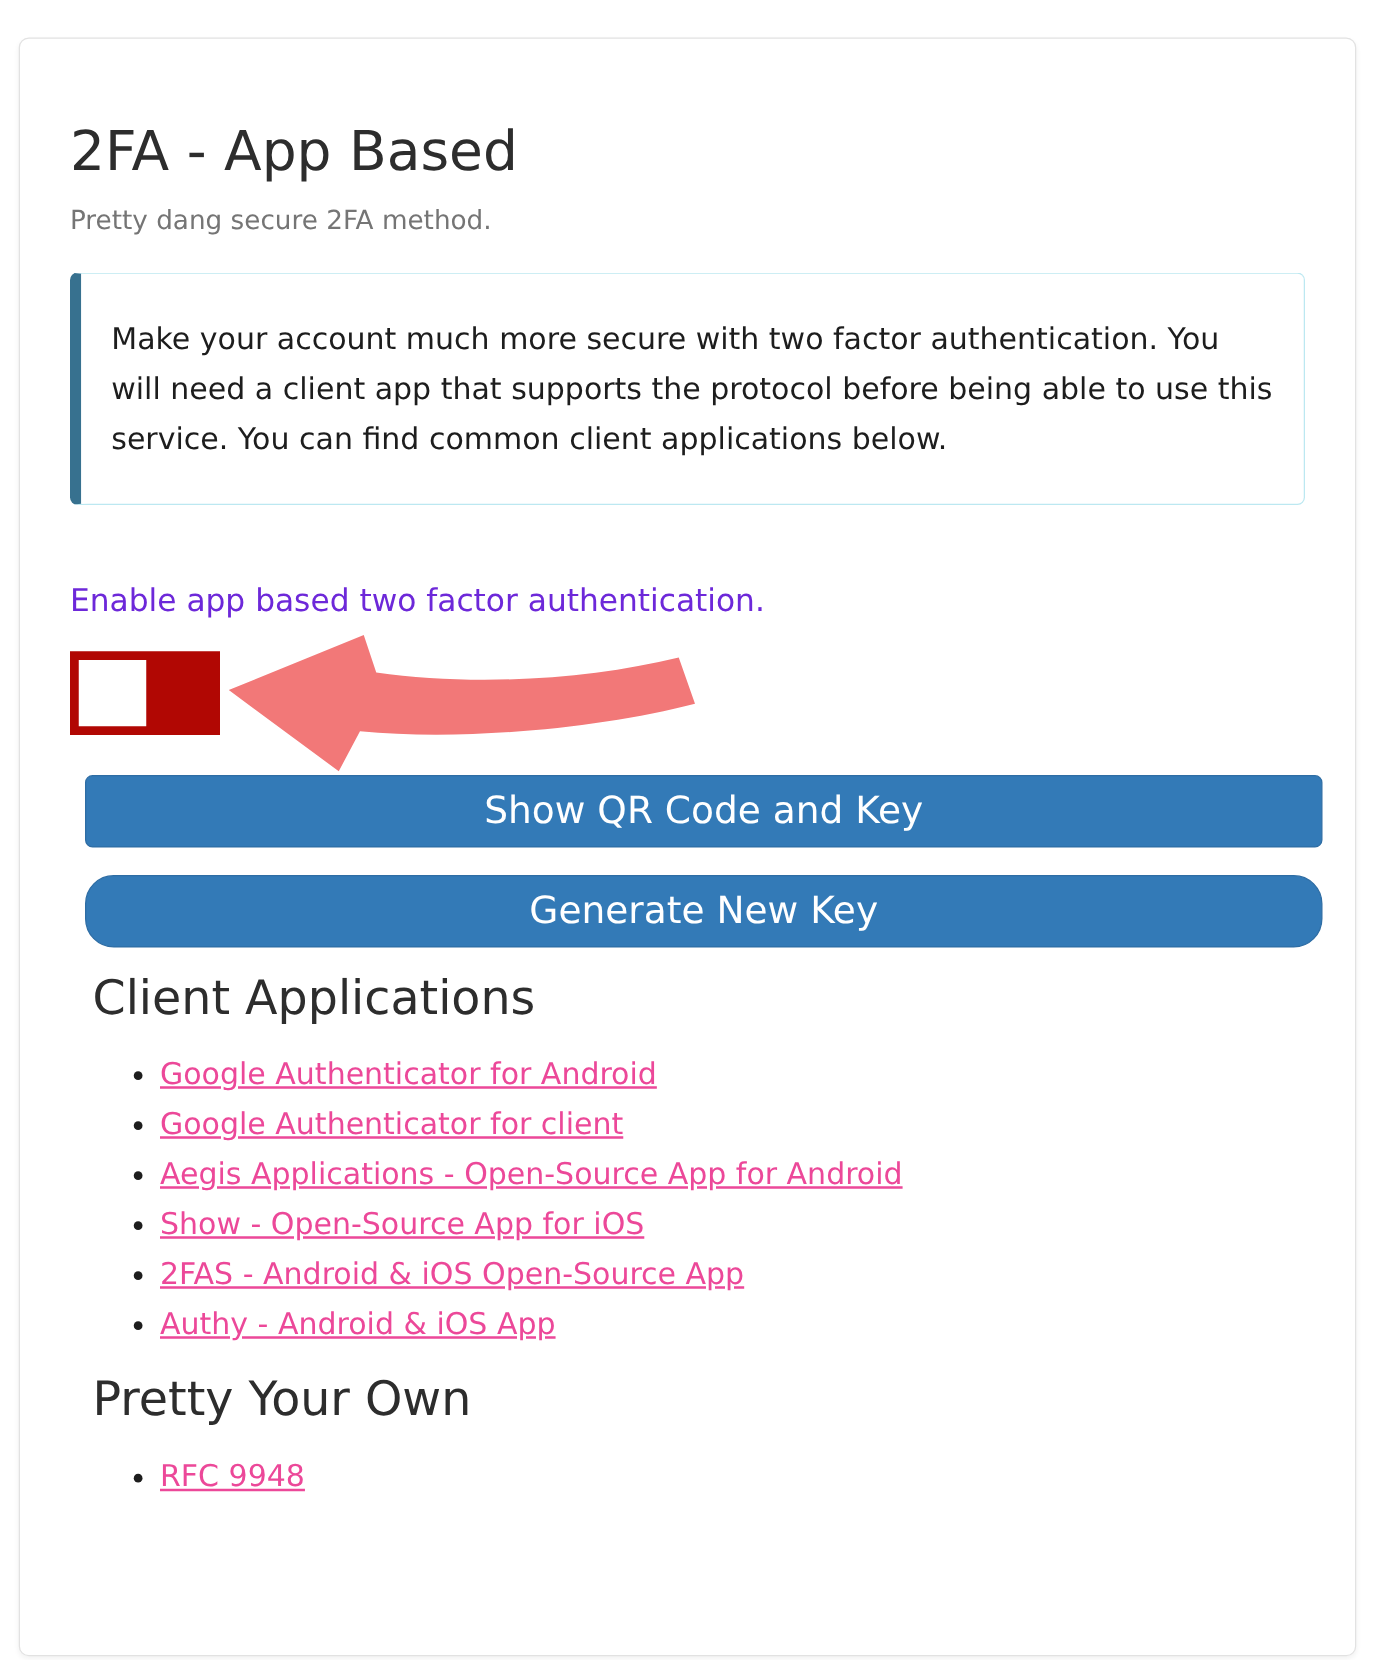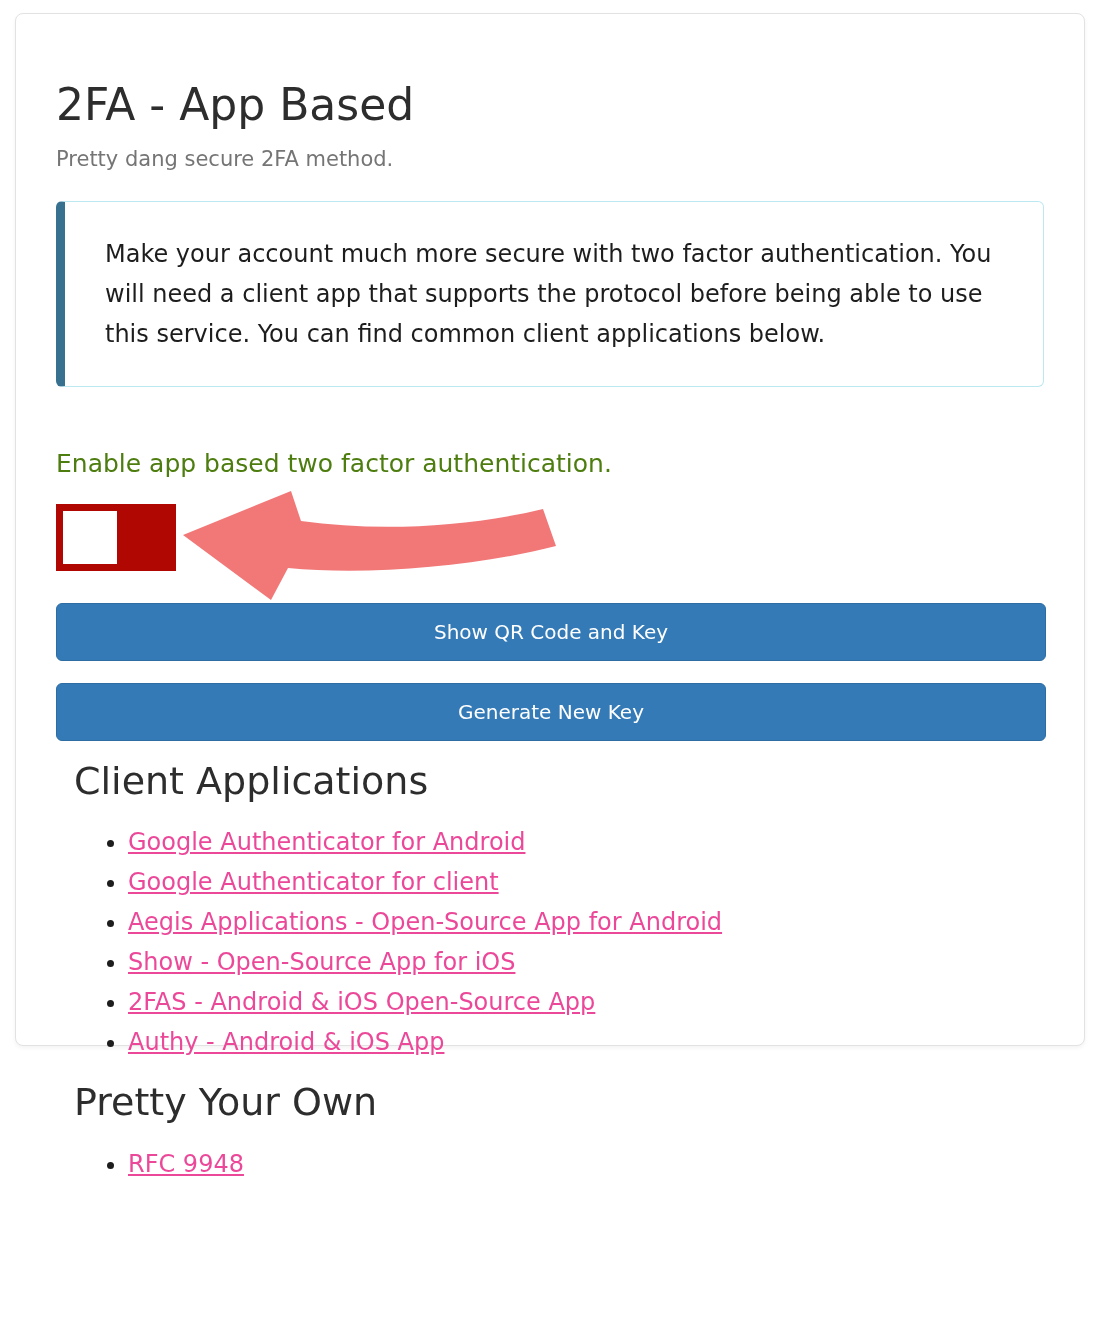--- a/index.html
+++ b/index.html
@@ -20,23 +20,23 @@
   }
   .viewport {
     width: 1100px;
     height: 1328px;
     position: relative;
     overflow: hidden;
   }
   .card {
     position: absolute;
     left: 15px;
-    top: 13px;
+    top: 30px;
     width: 1070px;
-    height: 1033px;
+    height: 1295px;
     background: #fff;
     border: 1px solid #e2e2e2;
     border-radius: 8px;
     box-shadow: 0 2px 4px rgba(0,0,0,0.05);
     padding: 66px 40px 0 40px;
   }
   h1.page-title {
     margin: 0;
     font-size: 44px;
     font-weight: normal;
@@ -46,30 +46,30 @@
   .page-subtitle {
     margin: 16px 0 0 0;
     font-size: 21px;
     color: #757575;
   }
   .info-box {
     margin-top: 30px;
     border: 1px solid var(--info-border-light, #bce8f1);
     border-left: 9px solid var(--info-border-accent, #37718f);
     border-radius: 6px;
-    padding: 32px 40px;
+    padding: 32px 24px;
     font-size: 24px;
     line-height: 40px;
     color: #1d1d1d;
     max-width: 990px;
   }
   .enable-label {
     margin-top: 62px;
     font-size: 25px;
-    color: #4d7c0f;
+    color: #6d28d9;
   }
   .toggle-row {
     position: relative;
     margin-top: 26px;
     height: 67px;
   }
   .toggle {
     position: absolute;
     left: 0;
     top: 0;
@@ -97,26 +97,27 @@
   }
   .big-btn {
     display: block;
     width: 990px;
     height: 58px;
     border: 1px solid var(--button-blue-border, #2e6da4);
     border-radius: 6px;
     background: var(--button-blue, #337ab7);
     color: #ffffff;
     font-family: inherit;
-    font-size: 20px;
+    font-size: 30px;
     cursor: pointer;
     padding: 0;
+    margin-left: 12px;
   }
   .btn-qr { margin-top: 32px; }
-  .btn-gen { margin-top: 22px; }
+  .btn-gen { margin-top: 22px; border-radius: 23px; }
   h2.section-heading {
     margin: 18px;
     font-weight: normal;
     font-size: 38px;
     color: #2d2d2d;
     line-height: 1.2;
   }
   .h2-clients { margin-top: 64px; }
   .h2-build { margin-top: 22px; }
   ul.link-list {

